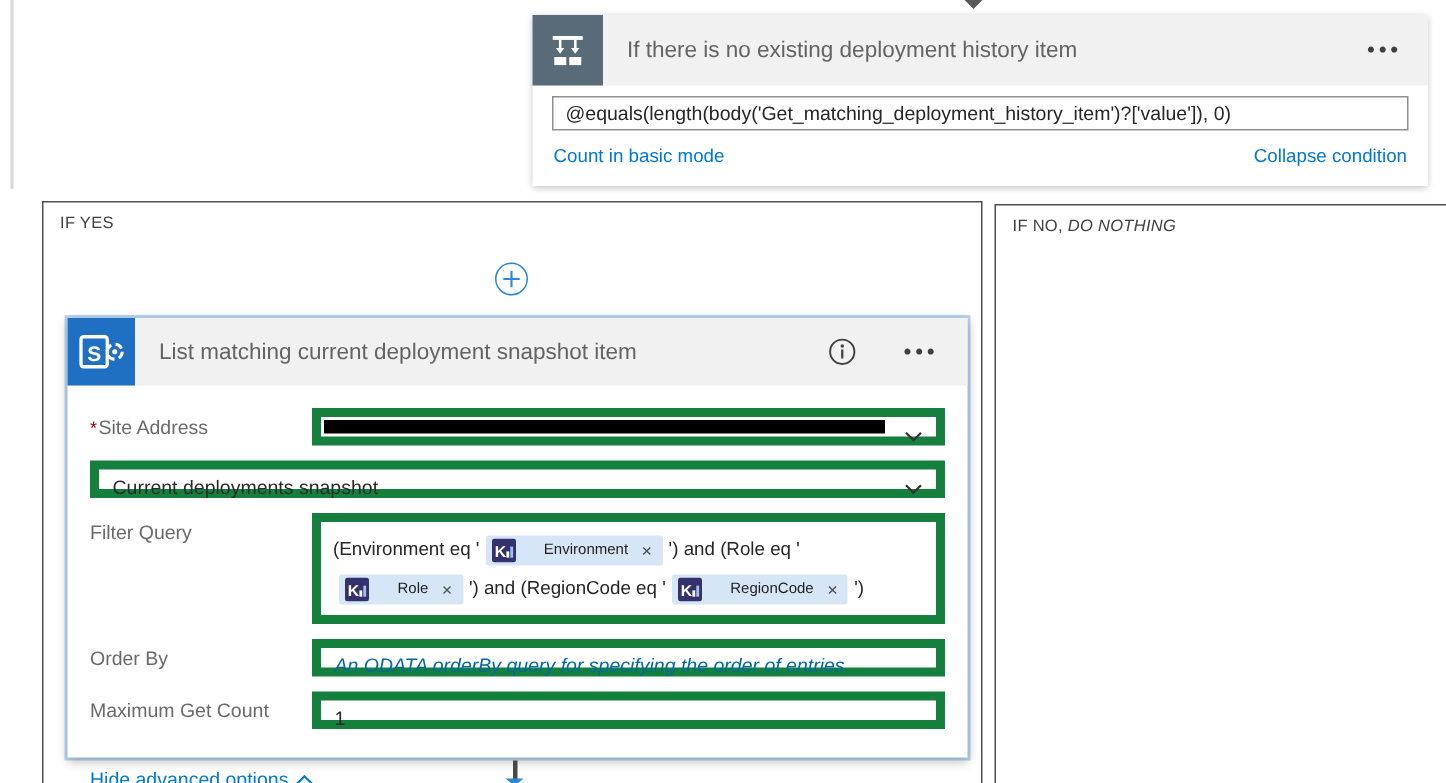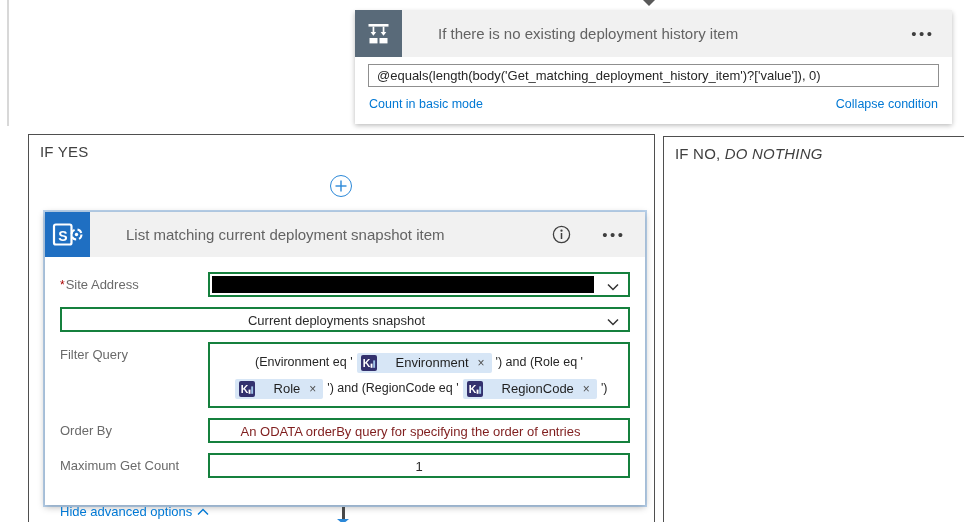--- a/index.html
+++ b/index.html
@@ -13,65 +13,65 @@
   
   .top-arrow { position: absolute; left: 642px; top: -1px; width: 0; height: 0;
     border-left: 7px solid transparent; border-right: 7px solid transparent; border-top: 7px solid #595959; }
 
   
   .cond-card { position: absolute; left: 355px; top: 10px; width: 597px; background: #fff;
     box-shadow: 0 1.5px 5px rgba(0,0,0,.28); }
   .cond-header { display: flex; align-items: stretch; height: 47px; background: #f1f1f1; cursor: pointer; }
   .cond-icon { width: 47px; height: 47px; background: #596a79; display: flex; align-items: center; justify-content: center; flex: none; }
   .card-title { flex: 1; align-self: center; padding-left: 16px; font-size: 15px; color: #636363;
-    white-space: nowrap; overflow: hidden; margin-left: 20px; }
+    white-space: nowrap; overflow: hidden; }
   .menu-dots { width: 58px; align-self: center; text-align: center; color: #3f3f3f;
     font-size: 15px; letter-spacing: 2.5px; cursor: pointer; }
   .cond-body { padding: 7px 13px 0 13px; }
   .expr-input { border: 1px solid #8f8f8f; padding: 3px 8px; font-size: 13px; color: #262626;
     white-space: nowrap; overflow: hidden; background: #fff; cursor: text; }
   .cond-links { display: flex; justify-content: space-between; padding: 10px 1px 13px 1px; }
   .link { color: #0078d4; font-size: 12.5px; cursor: pointer; text-decoration: none; }
 
   
   .branch { position: absolute; border: 1px solid #4f4f4f; background: #fff; }
   .branch-yes { left: 28px; top: 134px; width: 627px; height: 500px; }
   .branch-no  { left: 663px; top: 136px; width: 340px; height: 500px; }
-  .branch-label { padding: 8px 11px; font-size: 15px; color: #404040; letter-spacing: .2px; }
+  .branch-label { padding: 8px 11px; font-size: 11px; color: #404040; letter-spacing: .2px; }
   .branch-label em { font-style: italic; }
 
   
   .add-btn { position: absolute; left: 330px; top: 175px; width: 22px; height: 22px; border-radius: 50%;
     border: 1px solid #2b88d8; display: flex; align-items: center; justify-content: center;
     background: #fff; cursor: pointer; }
 
   
   .sp-card { position: absolute; left: 45px; top: 212px; width: 600px; height: 293px; background: #fff;
     box-shadow: 0 0 0 2px rgba(59,130,200,.35), 0 2px 7px rgba(0,0,0,.3); }
   .sp-header { display: flex; align-items: stretch; height: 45px; background: #f1f1f1; cursor: pointer; }
   .sp-icon { width: 45px; height: 45px; background: #1f6fc2; display: flex; align-items: center; justify-content: center; flex: none; }
   .info-btn { width: 44px; align-self: center; text-align: center; color: #404040; cursor: pointer; line-height: 0; }
   .sp-menu { width: 62px; }
   .sp-body { padding: 15px 15px 0 15px; }
   .frow { display: flex; align-items: flex-start; margin-bottom: 10px; }
   .flabel { width: 148px; flex: none; padding-top: 5px; font-size: 13px; color: #6a6a6a; }
   .req { color: #a80000; margin-right: 1px; font-size: 12px; }
   .fctrl { flex: 1; }
-  .input { border: 2px solid #15803d; background: #fff; font-size: 13px; color: #2b2b2b; position: relative; cursor: text; text-align: center; }
+  .input { border: 6px solid #15803d; background: #fff; font-size: 13px; color: #2b2b2b; position: relative; cursor: text; }
   .input.h24 { height: 25px; }
   .dd-value { padding: 4px 26px 4px 9px; white-space: nowrap; overflow: hidden; }
   .chev { position: absolute; right: 9px; top: 9px; line-height: 0; }
   .redact { position: absolute; left: 2px; top: 2px; bottom: 2px; right: 34px; background: #000; }
   .multiline { padding: 5px 8px; min-height: 57px; font-size: 12.5px; line-height: 26px; color: #262626; }
   .token { display: inline-flex; align-items: center; vertical-align: middle; background: #d7e6f6;
     border-radius: 2px; padding: 2px 7px 2px 4px; margin: 0 4px; line-height: normal; cursor: pointer; }
   .tok-icon { width: 16px; height: 16px; margin-right: 7px; flex: none; }
-  .tok-label { font-size: 13px; color: #1f1f1f; padding-left: 12px; }
+  .tok-label { font-size: 10px; color: #1f1f1f; padding-left: 12px; }
   .tok-x { margin-left: 9px; color: #4f4f4f; font-size: 12px; cursor: pointer; }
-  .placeholder { color: #7f1d1d; }
+  .placeholder { color: #0369a1; font-style: italic; }
   .value-pad { padding: 4px 9px; }
   .adv-link { display: inline-flex; align-items: center; gap: 5px; margin-top: 16px;
     color: #0078d4; font-size: 13px; cursor: pointer; }
 
   
   .down-line { position: absolute; left: 342px; top: 507px; width: 3px; height: 13px; background: #484848; }
   .down-arrow { position: absolute; left: 337px; top: 519px; width: 0; height: 0;
     border-left: 6px solid transparent; border-right: 6px solid transparent; border-top: 5px solid #2b88d8; }
 </style>
 </head>

